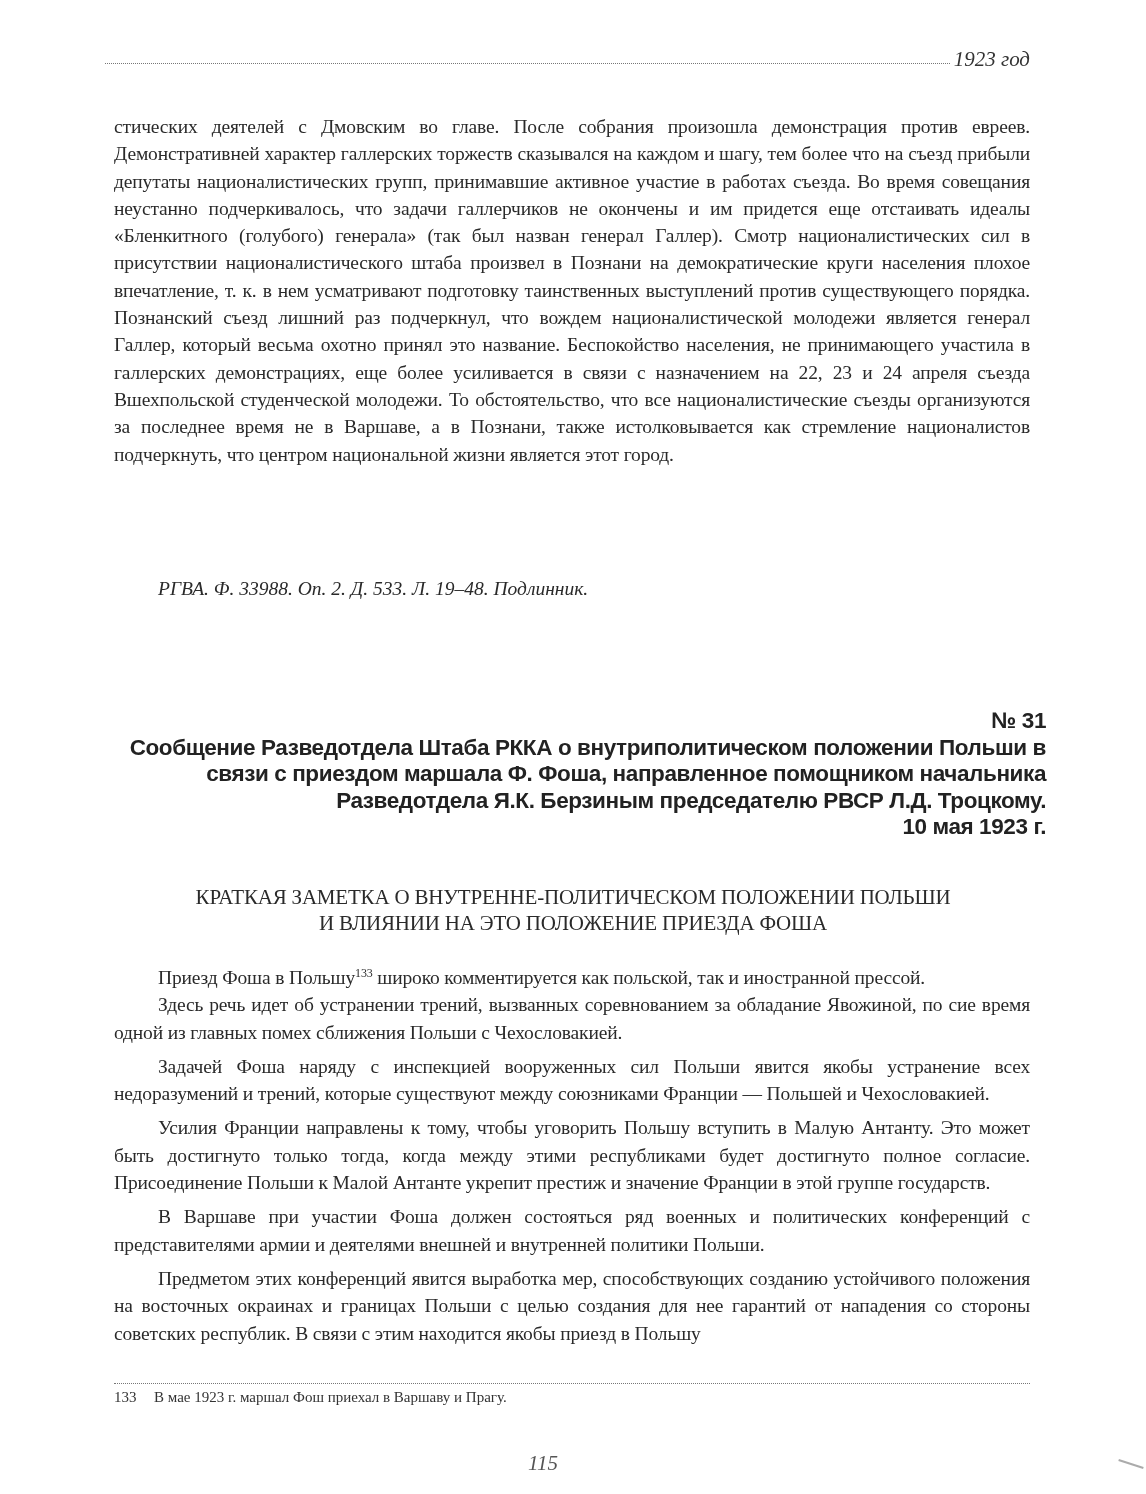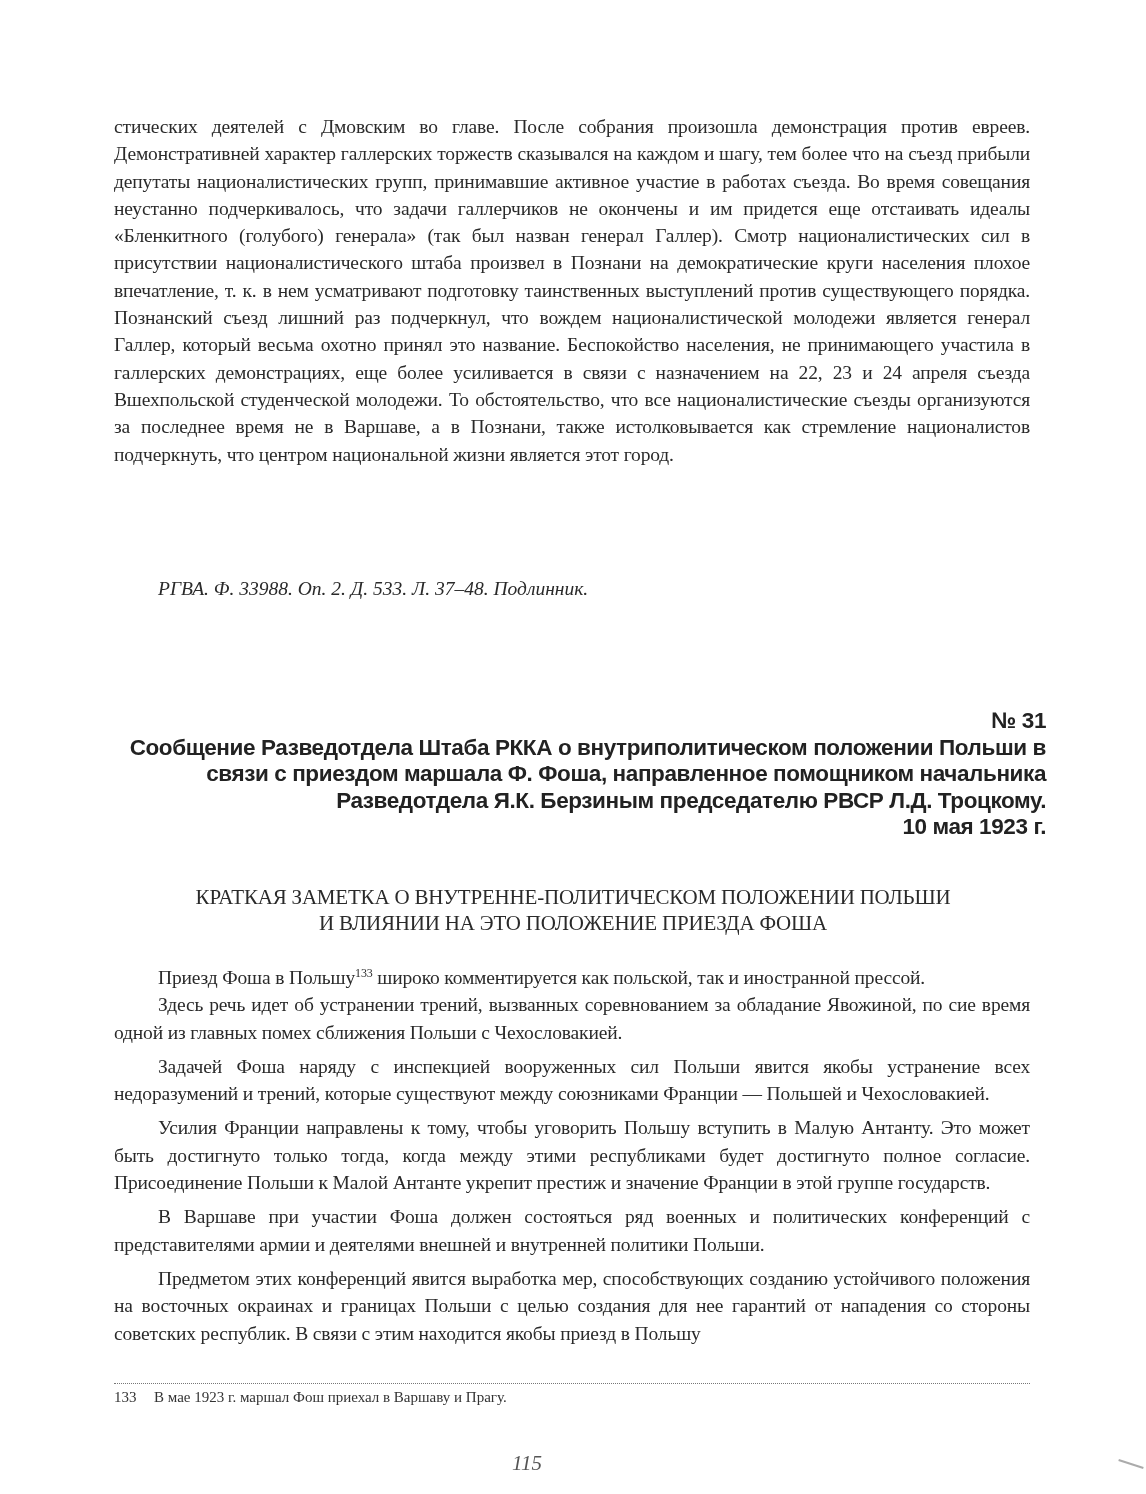--- a/index.html
+++ b/index.html
@@ -63,41 +63,45 @@
     .footnote-rule {
       position: absolute; left: 114px; top: 1383px; width: 916px;
       border-top: 1px dotted #777;
     }
     .footnote {
       position: absolute; left: 114px; top: 1389px; font-size: 15px; color: #333;
     }
     .footnote .fn-num { display: inline-block; width: 40px; }
 
     .page-number {
-      position: absolute; left: 512px; top: 1451px; font-size: 21px; font-style: italic;
+      position: absolute; left: 528px; top: 1451px; font-size: 21px; font-style: italic;
       color: #555;
       text-align: center;
     }
     .scan-mark {
       position: absolute; left: 1118px; top: 1463px; width: 26px; height: 2px;
       background: #888; transform: rotate(18deg); opacity: 0.7;
     }
   </style>
 </head>
 <body>
 
 <div class="page">
 
+  <div class="running-head">
+    <div class="rule"></div>
+    <span class="year">1923 год</span>
+  </div>
 
   <div class="body-text continuation">
     <p>стических деятелей с Дмовским во главе. После собрания произошла демонстрация против евреев. Демонстративней характер галлерских торжеств сказывался на каждом и шагу, тем более что на съезд прибыли депутаты националистических групп, принимавшие активное участие в работах съезда. Во время совещания неустанно подчеркивалось, что задачи галлерчиков не окончены и им придется еще отстаивать идеалы «Бленкитного (голубого) генерала» (так был назван генерал Галлер). Смотр националистических сил в присутствии националистического штаба произвел в Познани на демократические круги населения плохое впечатление, т. к. в нем усматривают подготовку таинственных выступлений против существующего порядка. Познанский съезд лишний раз подчеркнул, что вождем националистической молодежи является генерал Галлер, который весьма охотно принял это название. Беспокойство населения, не принимающего участила в галлерских демонстрациях, еще более усиливается в связи с назначением на 22, 23 и 24 апреля съезда Вшехпольской студенческой молодежи. То обстоятельство, что все националистические съезды организуются за последнее время не в Варшаве, а в Познани, также истолковывается как стремление националистов подчеркнуть, что центром национальной жизни является этот город.</p>
   </div>
 
 
-  <div class="archive-ref">РГВА. Ф. 33988. Оп. 2. Д. 533. Л. 37–48. Подлинник.</div>
+  <div class="archive-ref">РГВА. Ф. 33988. Оп. 2. Д. 533. Л. 19–48. Подлинник.</div>
 
   <div class="doc-heading">
     <span class="num">№ 31</span>
     <span class="title">Сообщение Разведотдела Штаба РККА о внутриполитическом положении Польши в связи с приездом маршала Ф. Фоша, направленное помощником начальника Разведотдела Я.К. Берзиным председателю РВСР Л.Д. Троцкому.</span>
     <span class="date">10 мая 1923 г.</span>
   </div>
 
   <div class="subheading">
     <div>КРАТКАЯ ЗАМЕТКА О ВНУТРЕННЕ-ПОЛИТИЧЕСКОМ ПОЛОЖЕНИИ ПОЛЬШИ</div>
     <div>И ВЛИЯНИИ НА ЭТО ПОЛОЖЕНИЕ ПРИЕЗДА ФОША</div>

